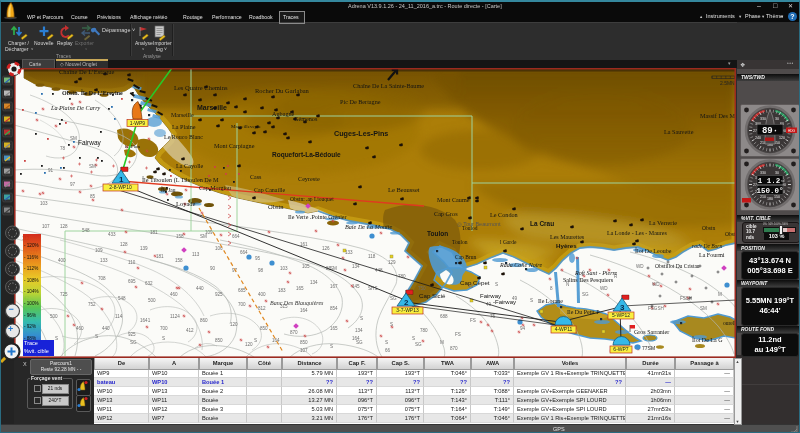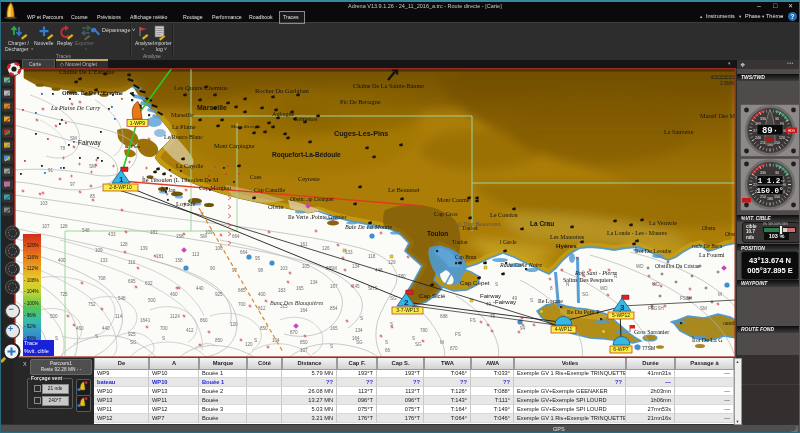--- a/index.html
+++ b/index.html
@@ -1327,27 +1327,39 @@
     <div class="t" style="left:746px;top:234.5px;font-size:4.6px;color:#eee;font-weight:bold;z-index:6">nds</div>
     <div class="t" style="left:763px;top:222.5px;font-size:2.6px;color:#ccc;z-index:6">0%&nbsp;&nbsp;50%&nbsp;100%&nbsp;200%</div>
     <div class="abs" style="left:763px;top:226.5px;width:31px;height:4px;background:linear-gradient(90deg,#2e7d4f 0 52%,#e0c8c8 52% 75%,#c87070 75%);border:0.5px solid #111;z-index:6"></div>
     <div class="abs" style="left:778.5px;top:225px;width:2px;height:7.5px;background:#f0f0f0;border:0.5px solid #333;z-index:7"></div>
     <div class="abs" style="left:764px;top:232.5px;width:25px;height:7px;background:#0c0c0c;z-index:6;color:#fff;font-weight:bold;font-size:5.5px;text-align:center;line-height:7px">103 %</div>
     <div class="abs" style="left:737px;top:244px;width:63px;height:7px;background:linear-gradient(#0d0d0d,#3d3d3d);z-index:5"></div>
     <div class="t" style="left:741px;top:244.8px;font-size:5px;color:#f5f5f5;font-weight:bold;font-style:italic;z-index:6">POSITION</div>
     <div class="abs" style="left:741px;top:251px;width:56px;height:27px;background:#0c0c0c;border-radius:3px;border:1px solid #2a2a2a;z-index:5;color:#fff;font-weight:bold;font-size:7.5px;text-align:center;display:flex;flex-direction:column;justify-content:center">
       <div>
         <div style="line-height:10px">43°13.674 N</div>
-        <div style="line-height:10px">005°37.895 E</div>
+        <div style="line-height:10px">005°33.698 E</div>
       </div>
     </div>
     <div class="abs" style="left:737px;top:279.5px;width:63px;height:7px;background:linear-gradient(#0d0d0d,#3d3d3d);z-index:5"></div>
     <div class="t" style="left:741px;top:280.3px;font-size:5px;color:#f5f5f5;font-weight:bold;font-style:italic;z-index:6">WAYPOINT</div>
+    <div class="abs" style="left:741px;top:286.5px;width:56px;height:37px;background:#0c0c0c;border-radius:3px;border:1px solid #2a2a2a;z-index:5;color:#fff;font-weight:bold;font-size:7.5px;text-align:center;display:flex;flex-direction:column;justify-content:center">
+      <div>
+        <div style="line-height:10px">5.55MN 199°T</div>
+        <div style="line-height:10px">46:44'</div>
+      </div>
+    </div>
     <div class="abs" style="left:737px;top:325.5px;width:63px;height:7px;background:linear-gradient(#0d0d0d,#3d3d3d);z-index:5"></div>
     <div class="t" style="left:741px;top:326.3px;font-size:5px;color:#f5f5f5;font-weight:bold;font-style:italic;z-index:6">ROUTE FOND</div>
+    <div class="abs" style="left:741px;top:332.5px;width:56px;height:22px;background:#0c0c0c;border-radius:3px;border:1px solid #2a2a2a;z-index:5;color:#fff;font-weight:bold;font-size:7.5px;text-align:center;display:flex;flex-direction:column;justify-content:center">
+      <div>
+        <div style="line-height:9.5px">11.2nd</div>
+        <div style="line-height:9.5px">au 149°T</div>
+      </div>
+    </div>
 <div class="abs" style="left:94px;top:358px;width:640px;height:65.5px;background:#fff;z-index:6;border-top:1px solid #555"></div>
     <table style="position:absolute;left:94px;top:358px;width:640px;z-index:7;font-size:5.7px;font-family:Liberation Sans,sans-serif;table-layout:fixed;border-collapse:separate;border-spacing:0">
       <tbody>
         <tr style="height:11.5px">
           <th style="width:55px;background:linear-gradient(#f5f5f5,#d2d2d2);border:1px solid #9a9a9a;border-top:none;font-size:5.8px;color:#222;padding:0;font-weight:bold;box-sizing:border-box">De</th>
           <th style="width:50px;background:linear-gradient(#f5f5f5,#d2d2d2);border:1px solid #9a9a9a;border-top:none;font-size:5.8px;color:#222;padding:0;font-weight:bold;box-sizing:border-box">A</th>
           <th style="width:48px;background:linear-gradient(#f5f5f5,#d2d2d2);border:1px solid #9a9a9a;border-top:none;font-size:5.8px;color:#222;padding:0;font-weight:bold;box-sizing:border-box">Marque</th>
           <th style="width:35px;background:linear-gradient(#f5f5f5,#d2d2d2);border:1px solid #9a9a9a;border-top:none;font-size:5.8px;color:#222;padding:0;font-weight:bold;box-sizing:border-box">Côté</th>
           <th style="width:55px;background:linear-gradient(#f5f5f5,#d2d2d2);border:1px solid #9a9a9a;border-top:none;font-size:5.8px;color:#222;padding:0;font-weight:bold;box-sizing:border-box">Distance</th>
           <th style="width:40px;background:linear-gradient(#f5f5f5,#d2d2d2);border:1px solid #9a9a9a;border-top:none;font-size:5.8px;color:#222;padding:0;font-weight:bold;box-sizing:border-box">Cap F.</th>

